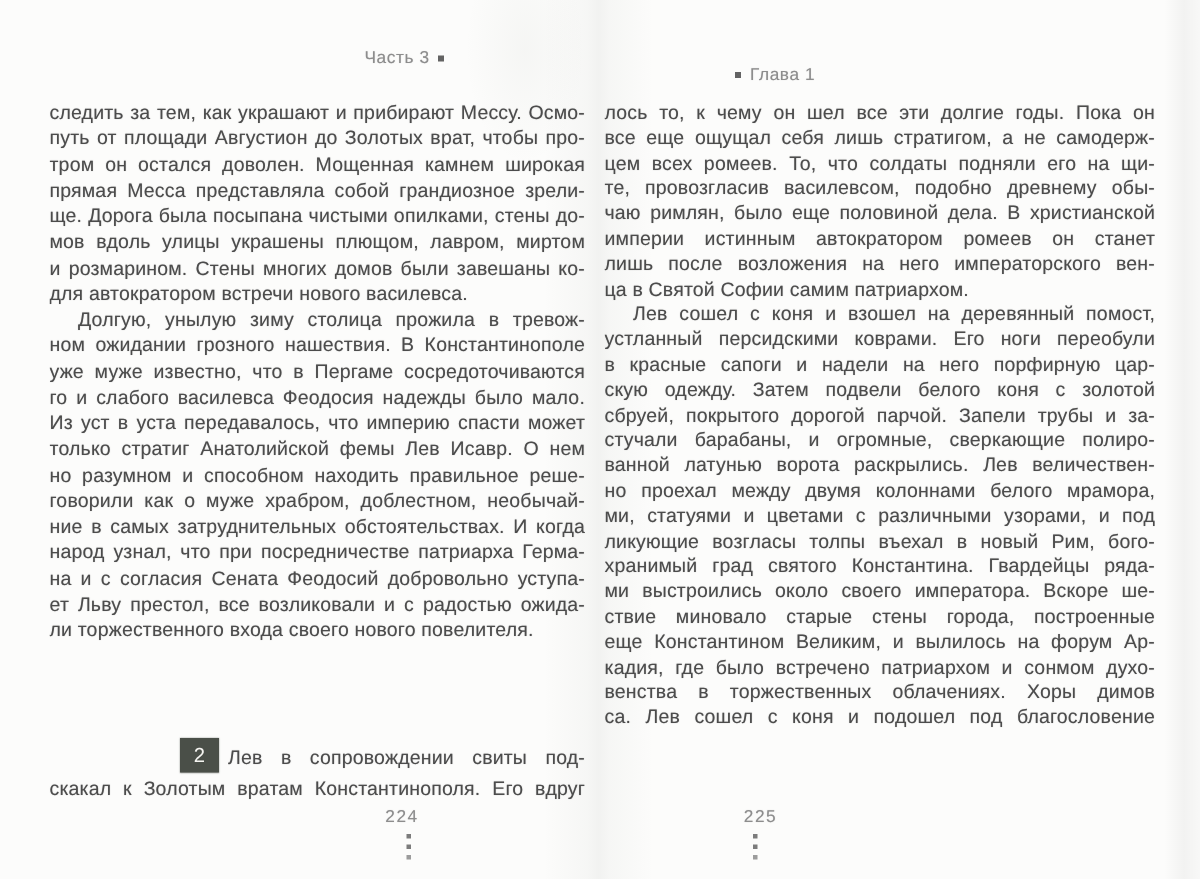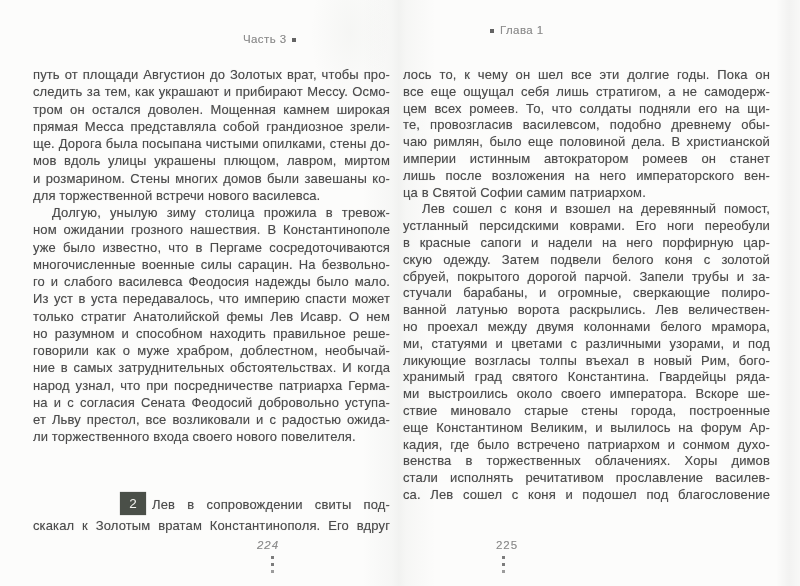--- a/index.html
+++ b/index.html
@@ -33,21 +33,21 @@
   .page-left{left:33px;width:357px;}
   .page-right{left:403px;width:367px;}
 
   .running-head{
     position:absolute;
     font-size:11.5px;color:#8d8d8d;letter-spacing:0.4px;
     white-space:nowrap;
     text-shadow:0 0 0.6px rgba(140,140,140,0.5);
   }
   .page-left .running-head{left:210px;top:33px;}
-  .page-right .running-head{left:87px;top:24px;}
+  .page-right .running-head{left:87px;top:44px;}
   .head-sq{
     display:inline-block;width:4px;height:4px;background:#636363;
     vertical-align:baseline;margin:0 0 1px 0;
   }
   .head-sq.after{margin-left:6px;}
   .head-sq.before{margin-right:6px;}
 
   .body-text{position:absolute;left:0;width:100%;}
   .page-left  .body-text{top:66px;}
   .page-right .body-text{top:67px;}
@@ -77,21 +77,21 @@
   }
   .chapter-line-1{margin-left:119px;width:238px;height:19.5px !important;line-height:19.5px !important;padding-top:3px;}
   .chapter-line-2{height:19.5px !important;line-height:19.5px !important;margin-top:1px;}
 
   .page-number{
     position:absolute;top:539px;width:60px;
     text-align:center;
     font-size:11.5px;color:#8d8d8d;letter-spacing:1px;
     text-shadow:0 0 0.6px rgba(140,140,140,0.5);
   }
-  .page-number.pn-left{left:238px;font-style:italic;}
+  .page-number.pn-left{left:238px;}
   .page-number.pn-right{left:477px;}
 
   .footer-dots{
     position:absolute;top:556px;width:60px;
     display:flex;flex-direction:column;align-items:center;gap:4px;
   }
   .footer-dots.fd-left{left:242px;}
   .footer-dots.fd-right{left:473px;}
   .footer-dots .dot{width:3px;height:3px;background:#7c7c7c;}
   .footer-dots .dot:last-child{opacity:0.75;}
@@ -104,32 +104,31 @@
   <div class="gutter-shadow"></div>
   <div class="right-edge-shadow"></div>
   <div class="top-smudge"></div>
 
   <div class="page page-left">
     <div class="running-head">
       <span>Часть 3</span><span class="head-sq after"></span>
     </div>
 
     <div class="body-text">
+        <div class="line j">следить за тем, как украшают и прибирают Мессу. Осмо-</div>
         <div class="line j">путь от площади Августион до Золотых врат, чтобы про-</div>
-        <div class="line j">следить за тем, как украшают и прибирают Мессу. Осмо-</div>
         <div class="line j">тром он остался доволен. Мощенная камнем широкая</div>
         <div class="line j">прямая Месса представляла собой грандиозное зрели-</div>
         <div class="line j">ще. Дорога была посыпана чистыми опилками, стены до-</div>
         <div class="line j">мов вдоль улицы украшены плющом, лавром, миртом</div>
         <div class="line j">и розмарином. Стены многих домов были завешаны ко-</div>
-        <div class="line">для торжественной встречи нового василевса.</div>
+        <div class="line">для автократором встречи нового василевса.</div>
         <div class="line j ind">Долгую, унылую зиму столица прожила в тревож-</div>
         <div class="line j">ном ожидании грозного нашествия. В Константинополе</div>
-        <div class="line j">уже было известно, что в Пергаме сосредоточиваются</div>
-        <div class="line j">многочисленные военные силы сарацин. На безвольно-</div>
+        <div class="line j">уже муже известно, что в Пергаме сосредоточиваются</div>
         <div class="line j">го и слабого василевса Феодосия надежды было мало.</div>
         <div class="line j">Из уст в уста передавалось, что империю спасти может</div>
         <div class="line j">только стратиг Анатолийской фемы Лев Исавр. О нем</div>
         <div class="line j">но разумном и способном находить правильное реше-</div>
         <div class="line j">говорили как о муже храбром, доблестном, необычай-</div>
         <div class="line j">ние в самых затруднительных обстоятельствах. И когда</div>
         <div class="line j">народ узнал, что при посредничестве патриарха Герма-</div>
         <div class="line j">на и с согласия Сената Феодосий добровольно уступа-</div>
         <div class="line j">ет Льву престол, все возликовали и с радостью ожида-</div>
         <div class="line">ли торжественного входа своего нового повелителя.</div>
@@ -167,21 +166,20 @@
         <div class="line j">ванной латунью ворота раскрылись. Лев величествен-</div>
         <div class="line j">но проехал между двумя колоннами белого мрамора,</div>
         <div class="line j">ми, статуями и цветами с различными узорами, и под</div>
         <div class="line j">ликующие возгласы толпы въехал в новый Рим, бого-</div>
         <div class="line j">хранимый град святого Константина. Гвардейцы ряда-</div>
         <div class="line j">ми выстроились около своего императора. Вскоре ше-</div>
         <div class="line j">ствие миновало старые стены города, построенные</div>
         <div class="line j">еще Константином Великим, и вылилось на форум Ар-</div>
         <div class="line j">кадия, где было встречено патриархом и сонмом духо-</div>
         <div class="line j">венства в торжественных облачениях. Хоры димов</div>
-        <div class="line j">стали исполнять речитативом прославление василев-</div>
         <div class="line j">са. Лев сошел с коня и подошел под благословение</div>
       </div>
   </div>
 
   <div class="page-number pn-left">224</div>
   <div class="page-number pn-right">225</div>
 
   <div class="footer-dots fd-left">
     <span class="dot"></span>
     <span class="dot"></span>

